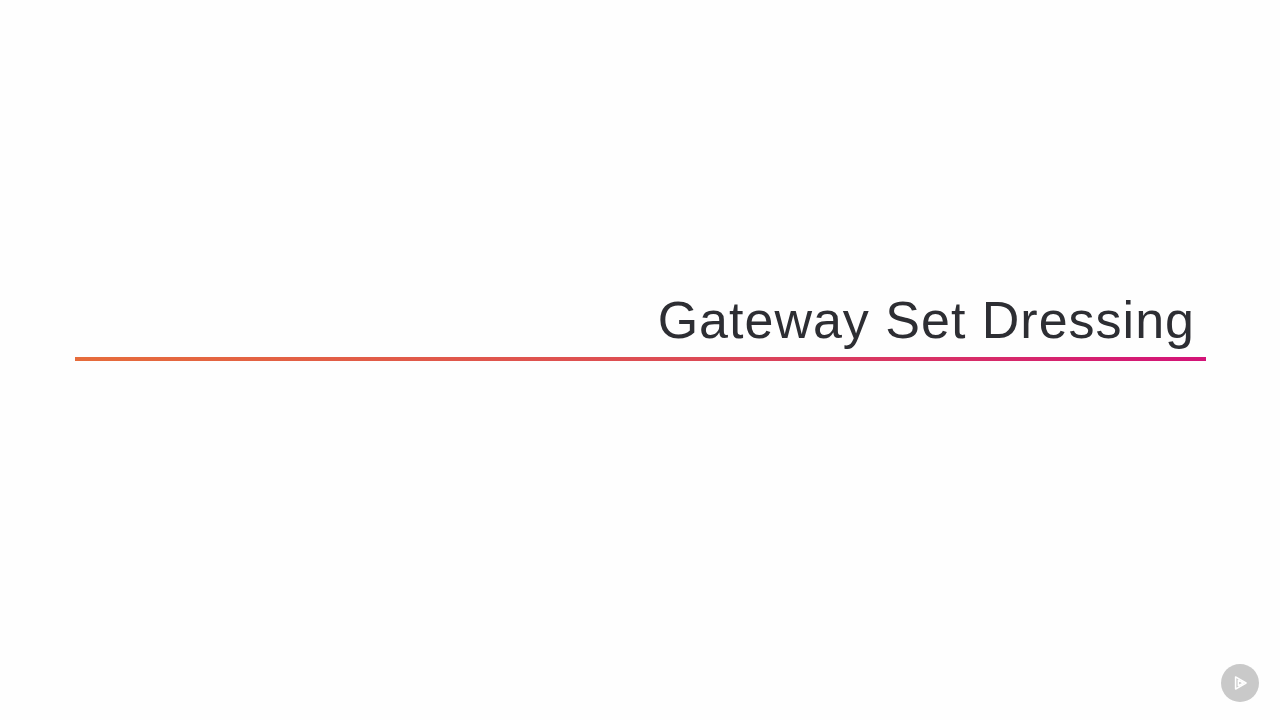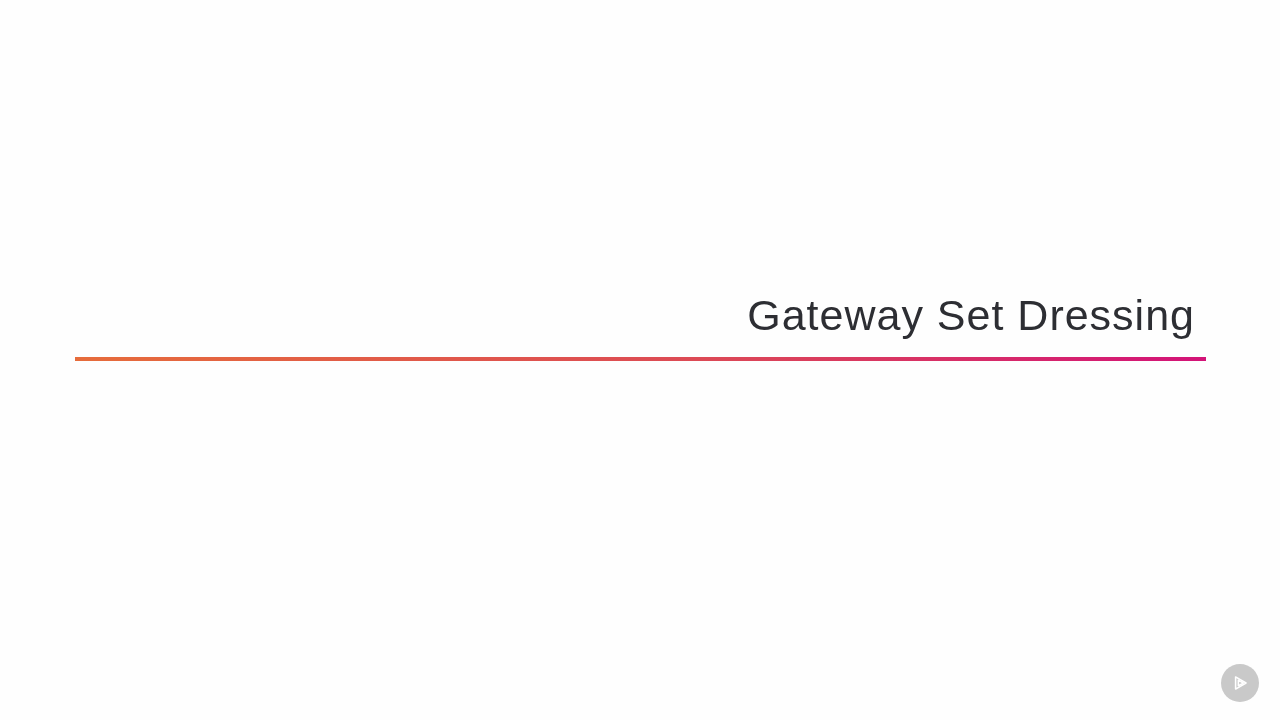--- a/index.html
+++ b/index.html
@@ -13,21 +13,21 @@
     height: 720px;
     background: var(--bg, #fefefe);
     overflow: hidden;
     font-family: "Liberation Sans", sans-serif;
   }
   .title {
     position: absolute;
     top: 292px;
     right: 85px;
     margin: 0;
-    font-size: 43px;
+    font-size: 52px;
     font-weight: 400;
     letter-spacing: 1px;
     line-height: 1.1;
     color: var(--title-color, #2d2e33);
     white-space: nowrap;
   }
   .divider {
     position: absolute;
     left: 75px;
     top: 357px;

